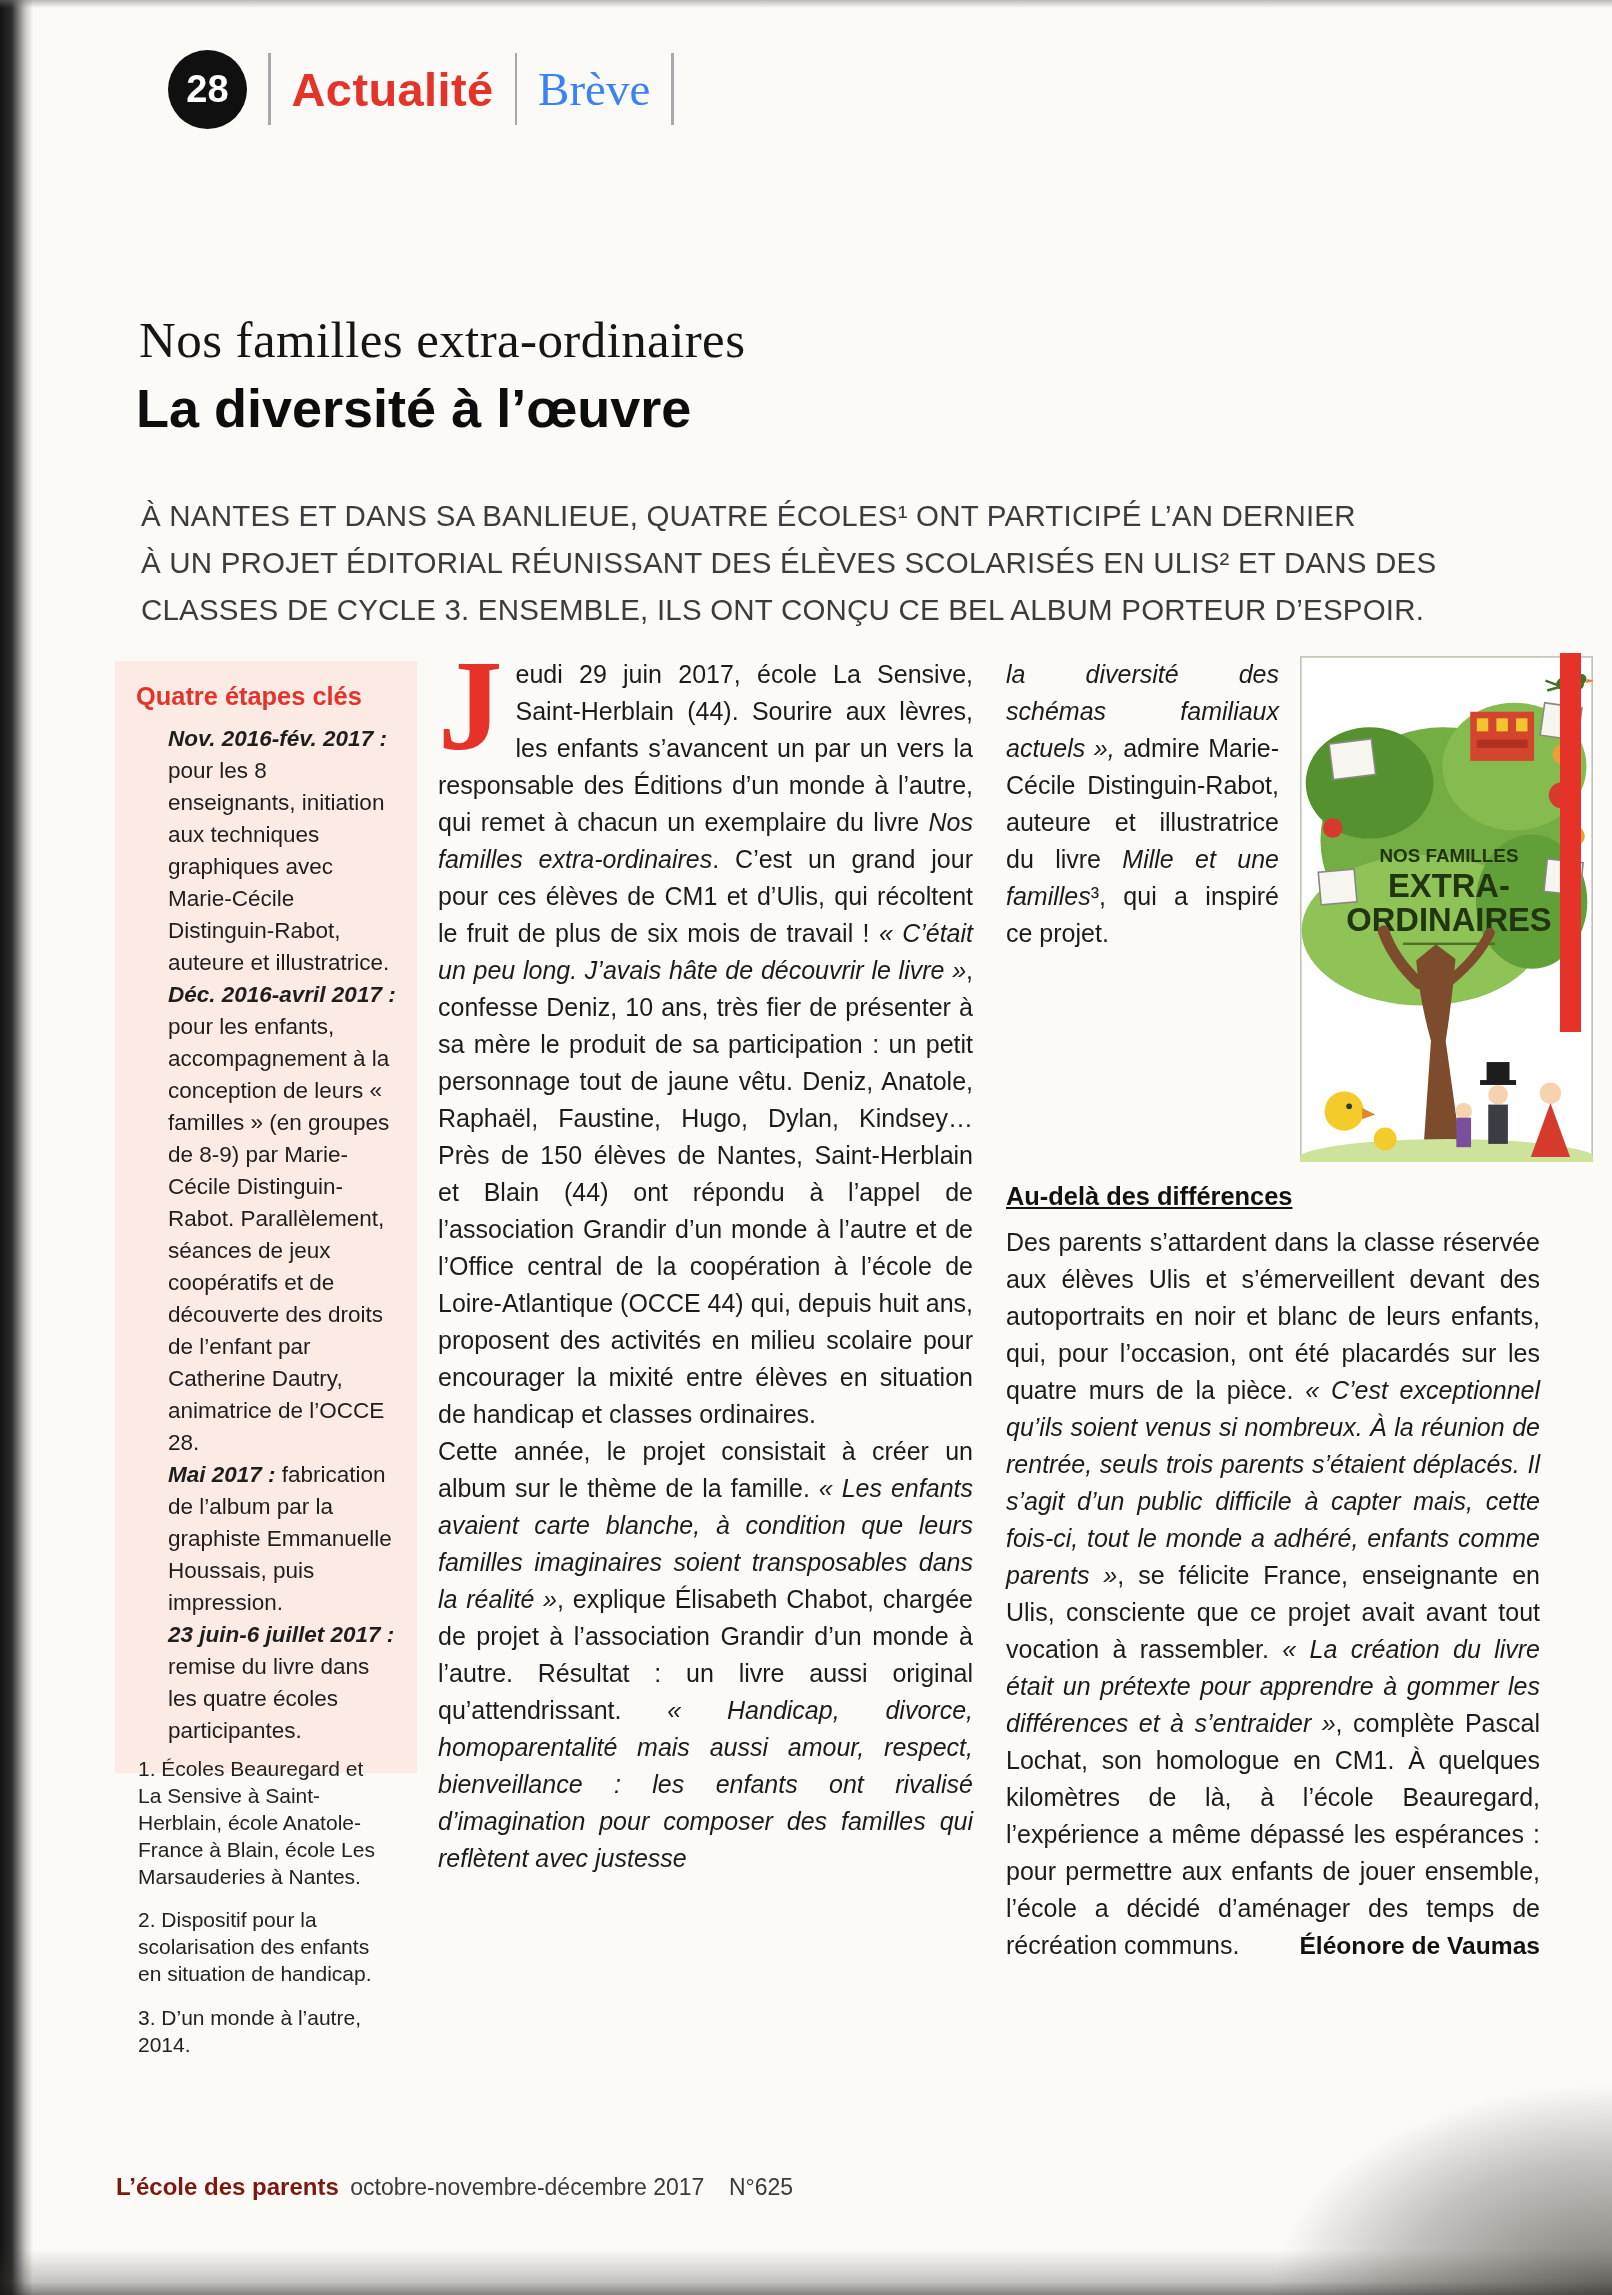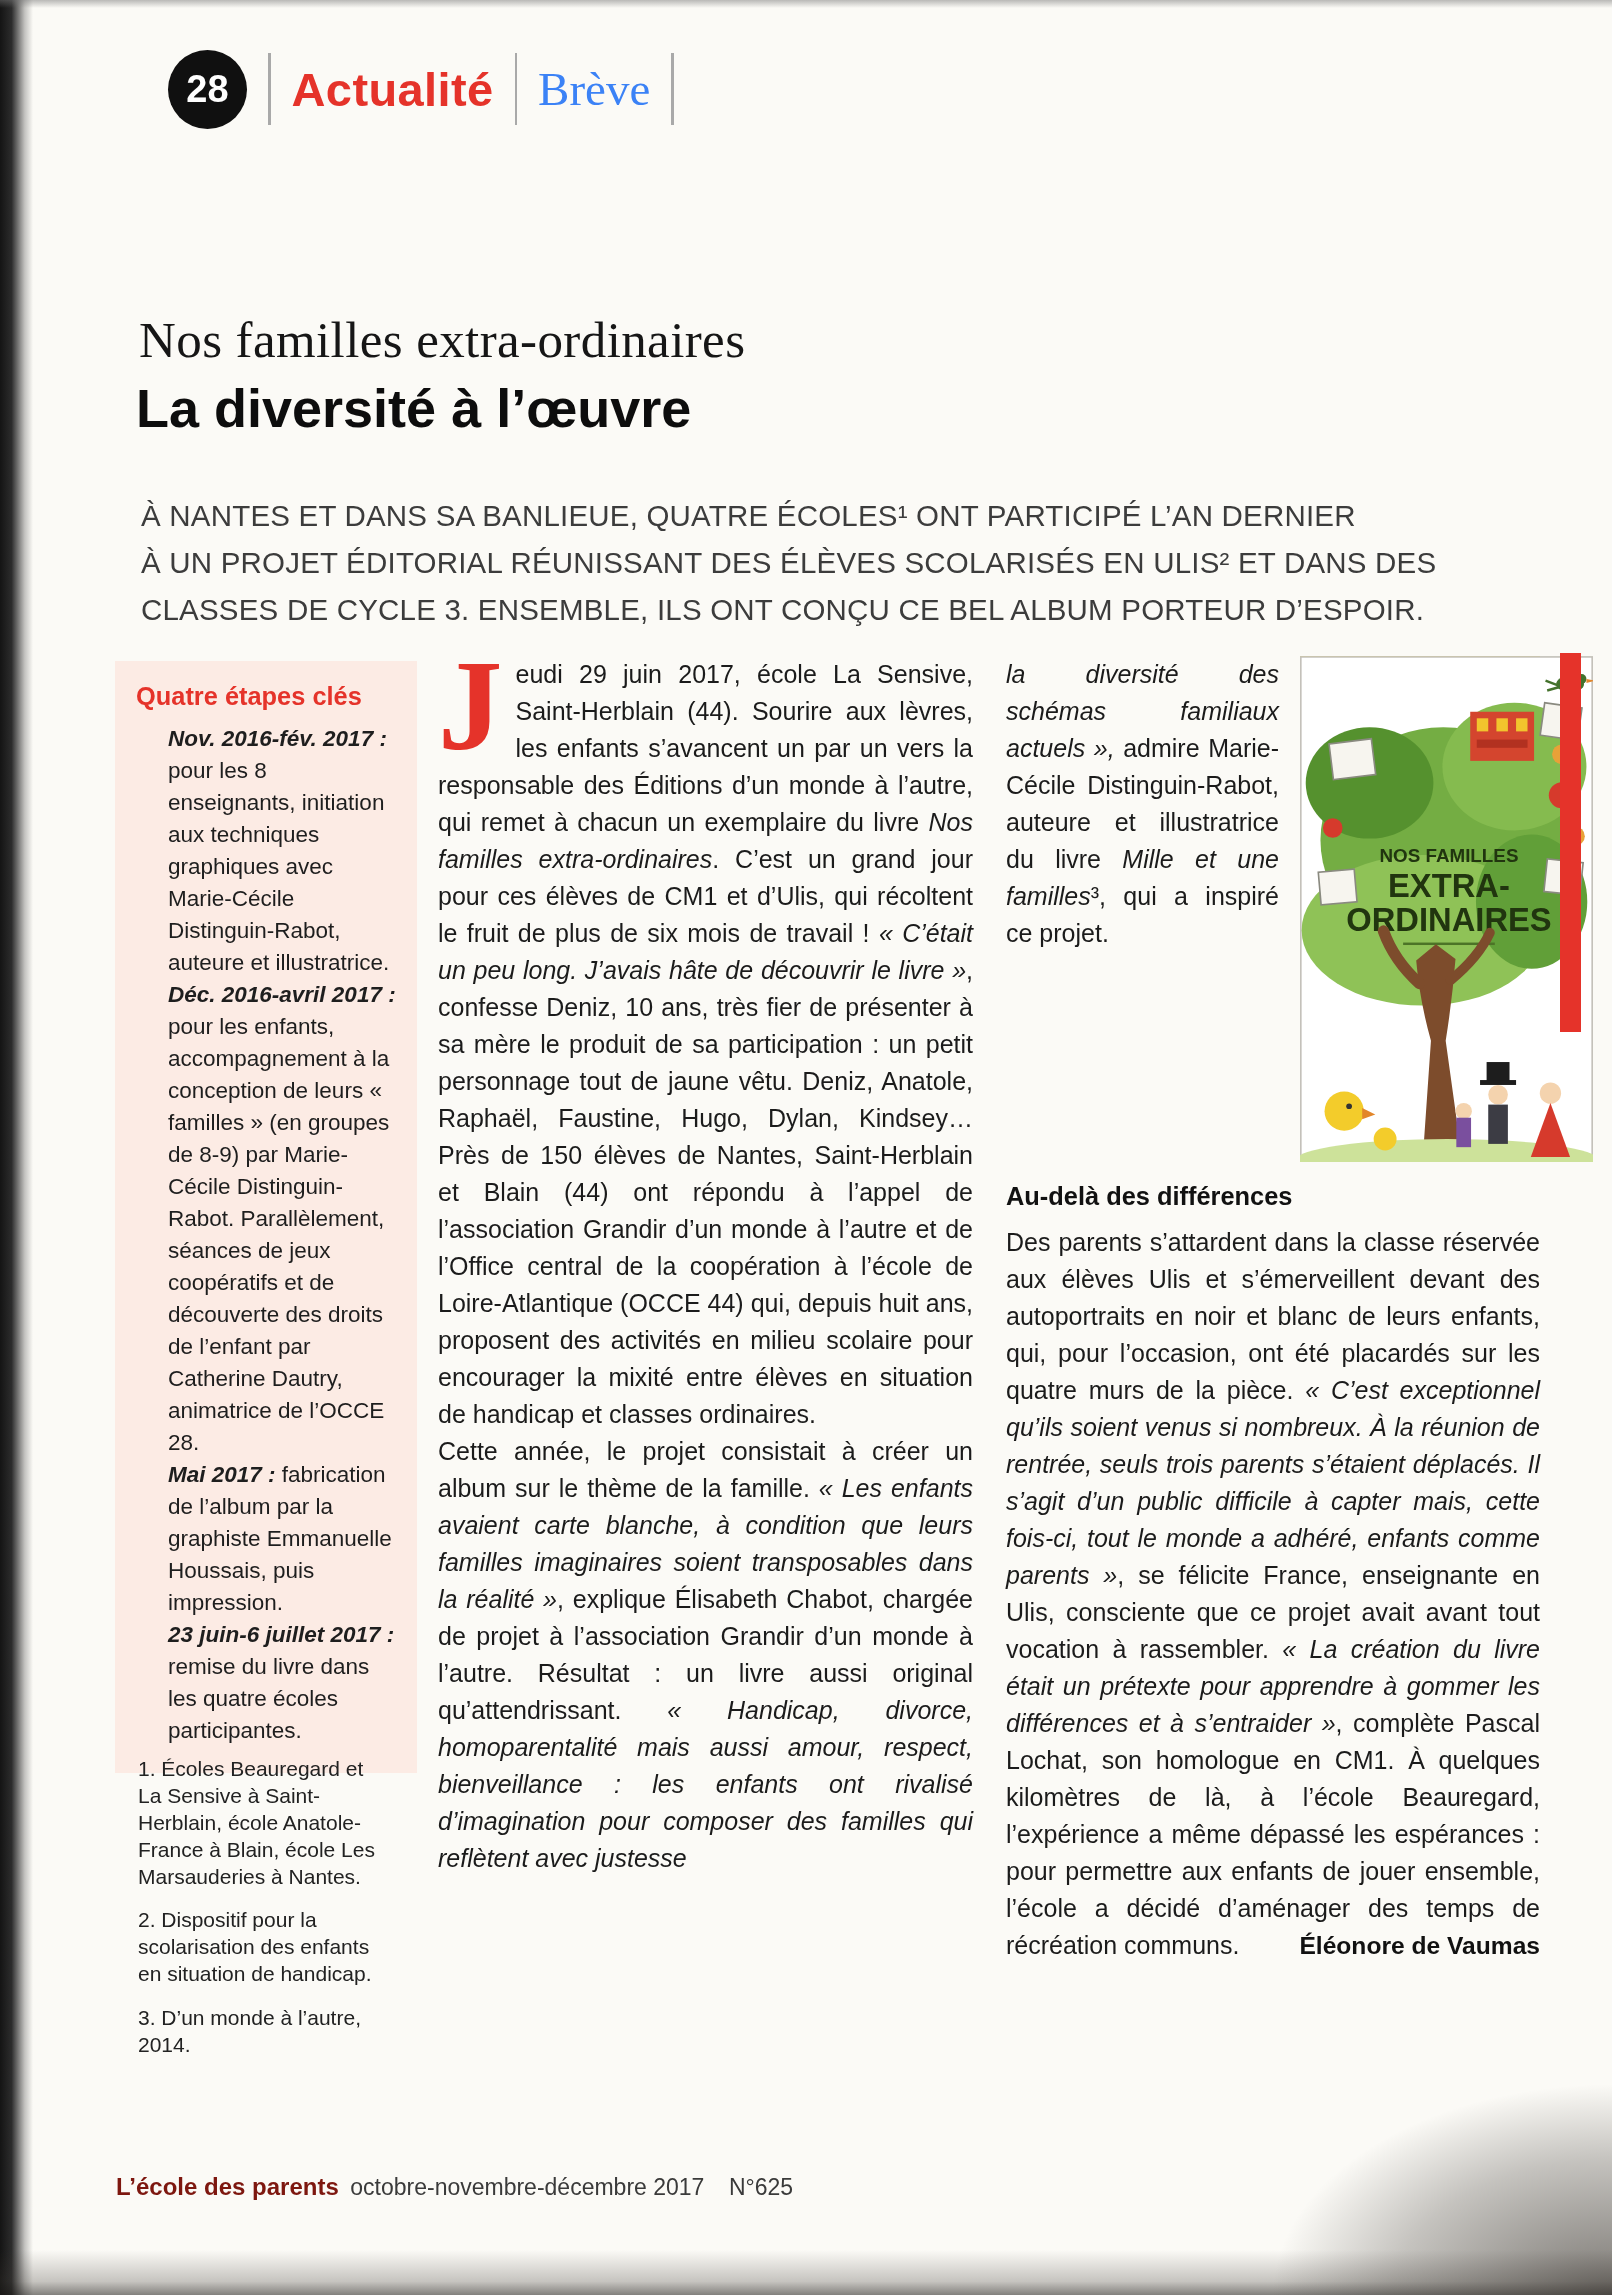--- a/index.html
+++ b/index.html
@@ -31,21 +31,21 @@
   .sb-item{ font-size:22.5px; line-height:32px; color:#1e1e1e;margin-left:32px; }
   .sb-date{ font-weight:bold; font-style:italic; }
   
   .col{ position:absolute; top:656px; text-align:justify; hyphens:auto; }
   .col-mid{ left:438px; width:535px; }
   .col-right{ left:1006px; width:534px; }
   .body-p{ font-size:25px; line-height:37px; color:var(--ink); }
   .dropcap{ float:left; font-family:"Liberation Serif", serif; font-weight:bold;
     color:var(--accent); font-size:129px; line-height:90px; margin:4.9px 13px 0 0; }
   .it{ font-style:italic; }
-  .subhead{ clear:both; font-size:25.4px; font-weight:bold; margin:23px 0 13px; text-align:left; color:#111; }
+  .subhead{ clear:both; font-size:25.4px; font-weight:bold; margin:23px 0 13px; text-align:left; color:#111;text-decoration:underline; }
   .book-cover{ float:right; width:240px; height:506px; margin:0 0 19.7px 21px; background:#fde047; }
   .byline-inline{ float:right; font-weight:bold; font-size:24.6px; color:#111; }
   
   .footnotes{ position:absolute; left:138px; top:1755px; width:250px;
     font-size:21px; line-height:27px; color:#222; }
   .footnotes p{ margin-bottom:16.4px; }
   
   .red-strip{ position:absolute; left:1560px; top:653px; width:21px; height:379px; background:var(--accent); }
   .footer{ position:absolute; left:116px; top:2173px; width:1467px; font-size:23px; color:#3a3a3a;
     display:flex; gap:11.5px; align-items:flex-end; }

